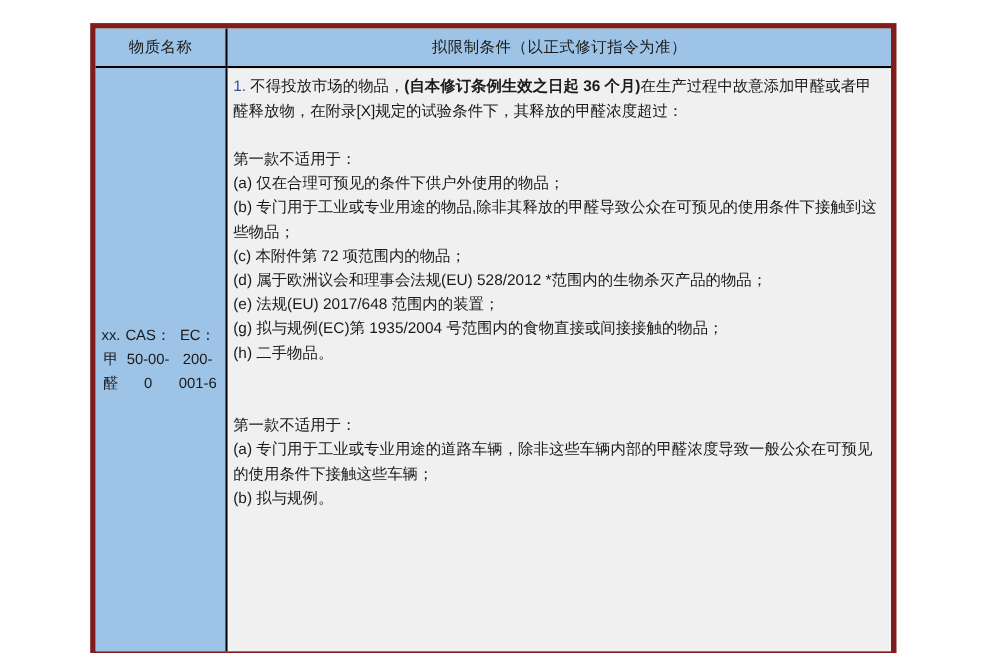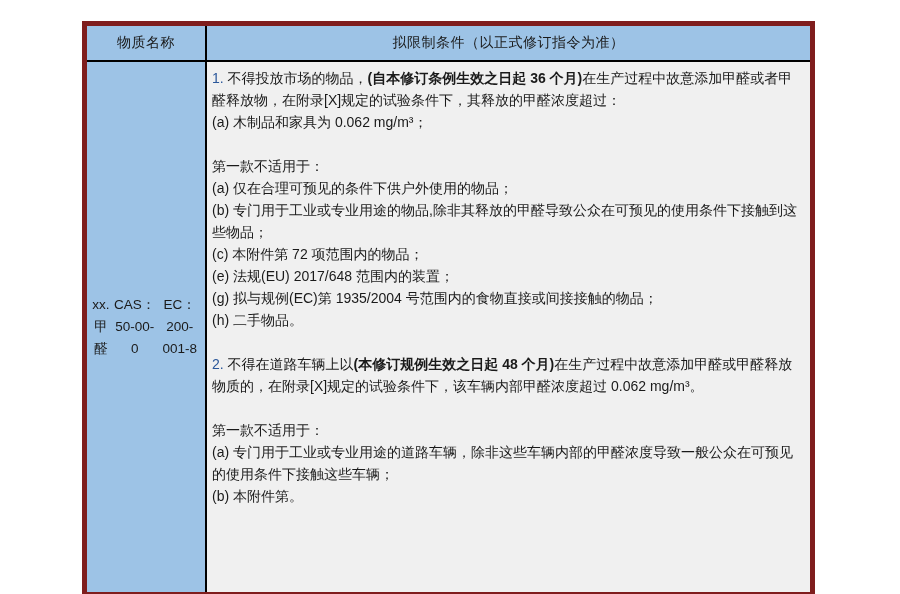--- a/index.html
+++ b/index.html
@@ -57,34 +57,33 @@
 </head>
 <body>
 
 <div class="page">
   <div class="tbl">
     <div class="cell th col1 hrow">物质名称</div>
     <div class="cell th hrow">拟限制条件（以正式修订指令为准）</div>
     <div class="cell substance col1">
         <div>xx. 甲醛</div>
         <div>CAS：50-00-0</div>
-        <div>EC：200-001-8</div>
+        <div>EC：200-001-6</div>
       </div>
     <div class="cell conditions">
         <div class="block"><span class="num">1. </span><span>不得投放市场的物品，</span><span class="bold">(自本修订条例生效之日起 36 个月)</span><span>在生产过程中故意添加甲醛或者甲醛释放物，在附录[X]规定的试验条件下，其释放的甲醛浓度超过：</span></div>
-        <div class="block"><span>(a) 木制品和家具为 0.062 mg/m³；</span></div>
         <div class="blank"></div>
         <div class="block"><span>第一款不适用于：</span></div>
         <div class="block"><span>(a) 仅在合理可预见的条件下供户外使用的物品；</span></div>
         <div class="block"><span>(b) 专门用于工业或专业用途的物品,除非其释放的甲醛导致公众在可预见的使用条件下接触到这些物品；</span></div>
         <div class="block"><span>(c) 本附件第 72 项范围内的物品；</span></div>
+        <div class="block"><span>(d) 属于欧洲议会和理事会法规(EU) 528/2012 *范围内的生物杀灭产品的物品；</span></div>
         <div class="block"><span>(e) 法规(EU) 2017/648 范围内的装置；</span></div>
         <div class="block"><span>(g) 拟与规例(EC)第 1935/2004 号范围内的食物直接或间接接触的物品；</span></div>
         <div class="block"><span>(h) 二手物品。</span></div>
         <div class="blank"></div>
-        <div class="block"><span class="num">2. </span><span>不得在道路车辆上以</span><span class="bold">(本修订规例生效之日起 48 个月)</span><span>在生产过程中故意添加甲醛或甲醛释放物质的，在附录[X]规定的试验条件下，该车辆内部甲醛浓度超过 0.062 mg/m³。</span></div>
         <div class="blank"></div>
         <div class="block"><span>第一款不适用于：</span></div>
         <div class="block"><span>(a) 专门用于工业或专业用途的道路车辆，除非这些车辆内部的甲醛浓度导致一般公众在可预见的使用条件下接触这些车辆；</span></div>
-        <div class="block"><span>(b) 本附件第。</span></div>
+        <div class="block"><span>(b) 拟与规例。</span></div>
       </div>
   </div>
 </div>
 
 </body></html>

